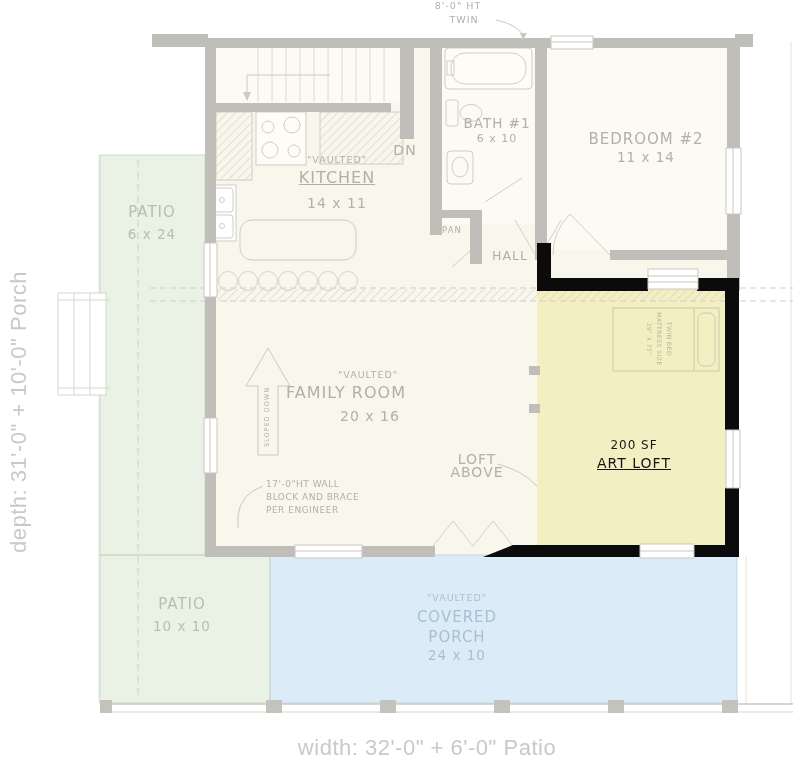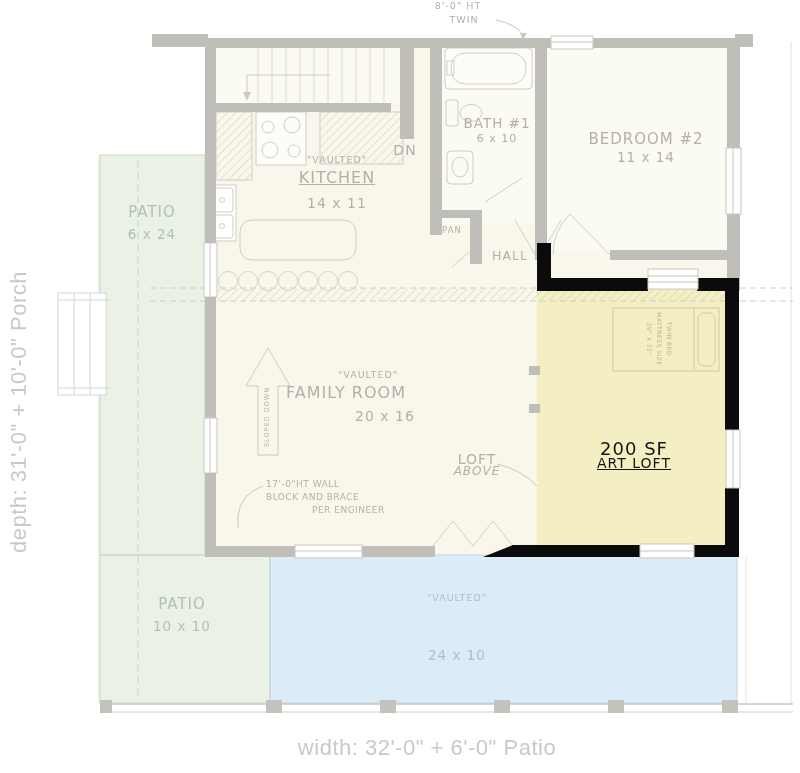--- a/index.html
+++ b/index.html
@@ -22,26 +22,26 @@
   #kitchen-name{left:337px;top:169px;font-size:16px;text-decoration:underline;}
   #kitchen-size{left:337px;top:196px;font-size:14px;}
   #bath-name{left:497px;top:116px;font-size:13.5px;}
   #bath-size{left:497px;top:133px;font-size:11px;}
   #bedroom-name{left:646px;top:131px;font-size:15px;}
   #bedroom-size{left:646px;top:150px;font-size:13.5px;}
   #pan-name{left:452px;top:226px;font-size:8.5px;letter-spacing:1px;}
   #hall-name{left:510px;top:249px;font-size:12.5px;}
   #vaulted-family{left:368px;top:370px;font-size:9.5px;}
   #family-name{left:346px;top:384px;font-size:16px;}
-  #family-size{left:385px;top:409px;font-size:14px;}
+  #family-size{left:370px;top:409px;font-size:14px;}
   #loft-above-1{left:477px;top:452px;font-size:14px;}
-  #loft-above-2{left:477px;top:465px;font-size:12px;font-style:italic;}
+  #loft-above-2{left:477px;top:465px;font-size:14px;}
   .eng{position:absolute;left:266px;color:#B2B0A8;font-size:9px;letter-spacing:0.5px;white-space:nowrap;}
-  #eng-1{top:479px;} #eng-2{top:492px;} #eng-3{top:505px;margin-left:46px;}
-  #artloft-sf{left:634px;top:439px;font-size:18px;color:#151515;}
+  #eng-1{top:479px;} #eng-2{top:492px;} #eng-3{top:505px;}
+  #artloft-sf{left:634px;top:439px;font-size:12px;color:#151515;}
   #artloft-name{left:634px;top:456px;font-size:14px;color:#151515;text-decoration:underline;}
   #patio-side-name{left:152px;top:204px;font-size:15px;color:#B4C1AF;}
   #patio-side-size{left:152px;top:227px;font-size:13.5px;color:#B4C1AF;}
   #patio-rear-name{left:182px;top:596px;font-size:15px;color:#B4C1AF;}
   #patio-rear-size{left:182px;top:619px;font-size:13.5px;color:#B4C1AF;}
   #vaulted-porch{left:457px;top:593px;font-size:9.5px;color:#A9BFCF;}
   #porch-name{left:457px;top:607px;font-size:15px;color:#A9BFCF;white-space:normal;width:110px;line-height:1.35;}
   #porch-size{left:457px;top:648px;font-size:13.5px;color:#A9BFCF;}
   #wallht-1{left:458px;top:1px;font-size:9.5px;}
   #wallht-2{left:464px;top:15px;font-size:9.5px;}
@@ -286,20 +286,21 @@
   <div class="lbl" id="artloft-sf">200 SF</div>
   <div class="lbl" id="artloft-name">ART LOFT</div>
 
   <div class="lbl" id="patio-side-name">PATIO</div>
   <div class="lbl" id="patio-side-size">6 x 24</div>
 
   <div class="lbl" id="patio-rear-name">PATIO</div>
   <div class="lbl" id="patio-rear-size">10 x 10</div>
 
   <div class="lbl" id="vaulted-porch">"VAULTED"</div>
+  <div class="lbl" id="porch-name">COVERED PORCH</div>
   <div class="lbl" id="porch-size">24 x 10</div>
 
   <div class="lbl" id="wallht-1">8'-0" HT</div>
   <div class="lbl" id="wallht-2">TWIN</div>
   <div class="lbl" id="dn-label">DN</div>
   <div class="lbl" id="sloped-label">SLOPED DOWN</div>
   <div class="lbl" id="loft-above-1">LOFT</div>
   <div class="lbl" id="loft-above-2">ABOVE</div>
   <div class="eng" id="eng-1">17'-0"HT WALL</div>
   <div class="eng" id="eng-2">BLOCK AND BRACE</div>

